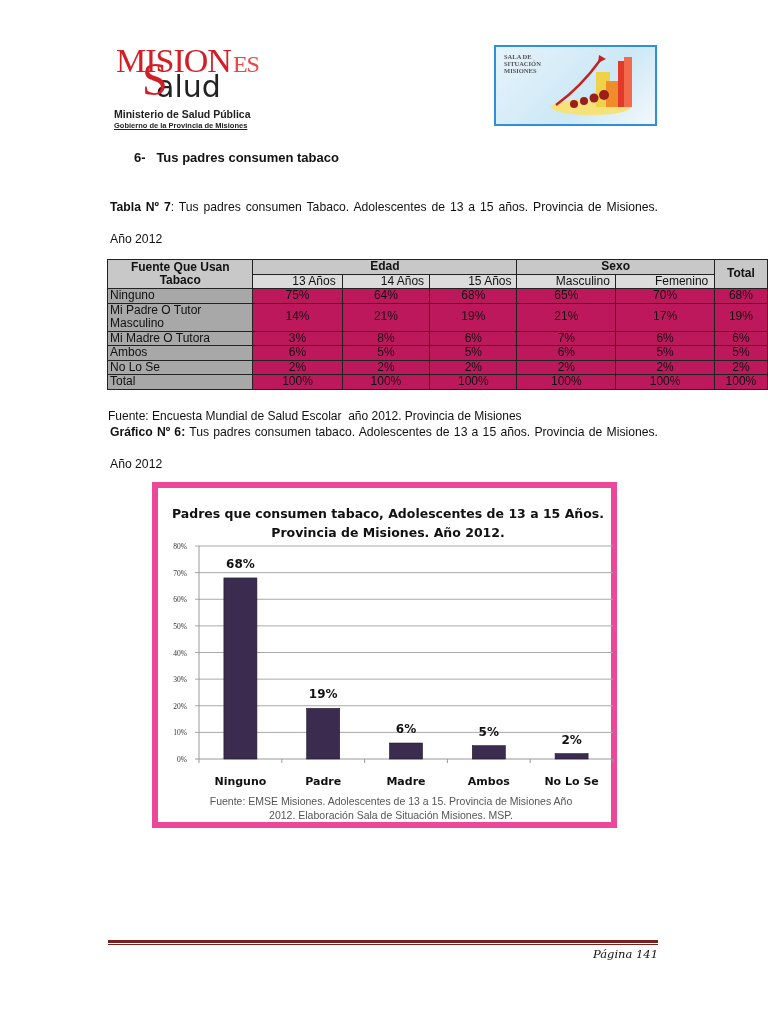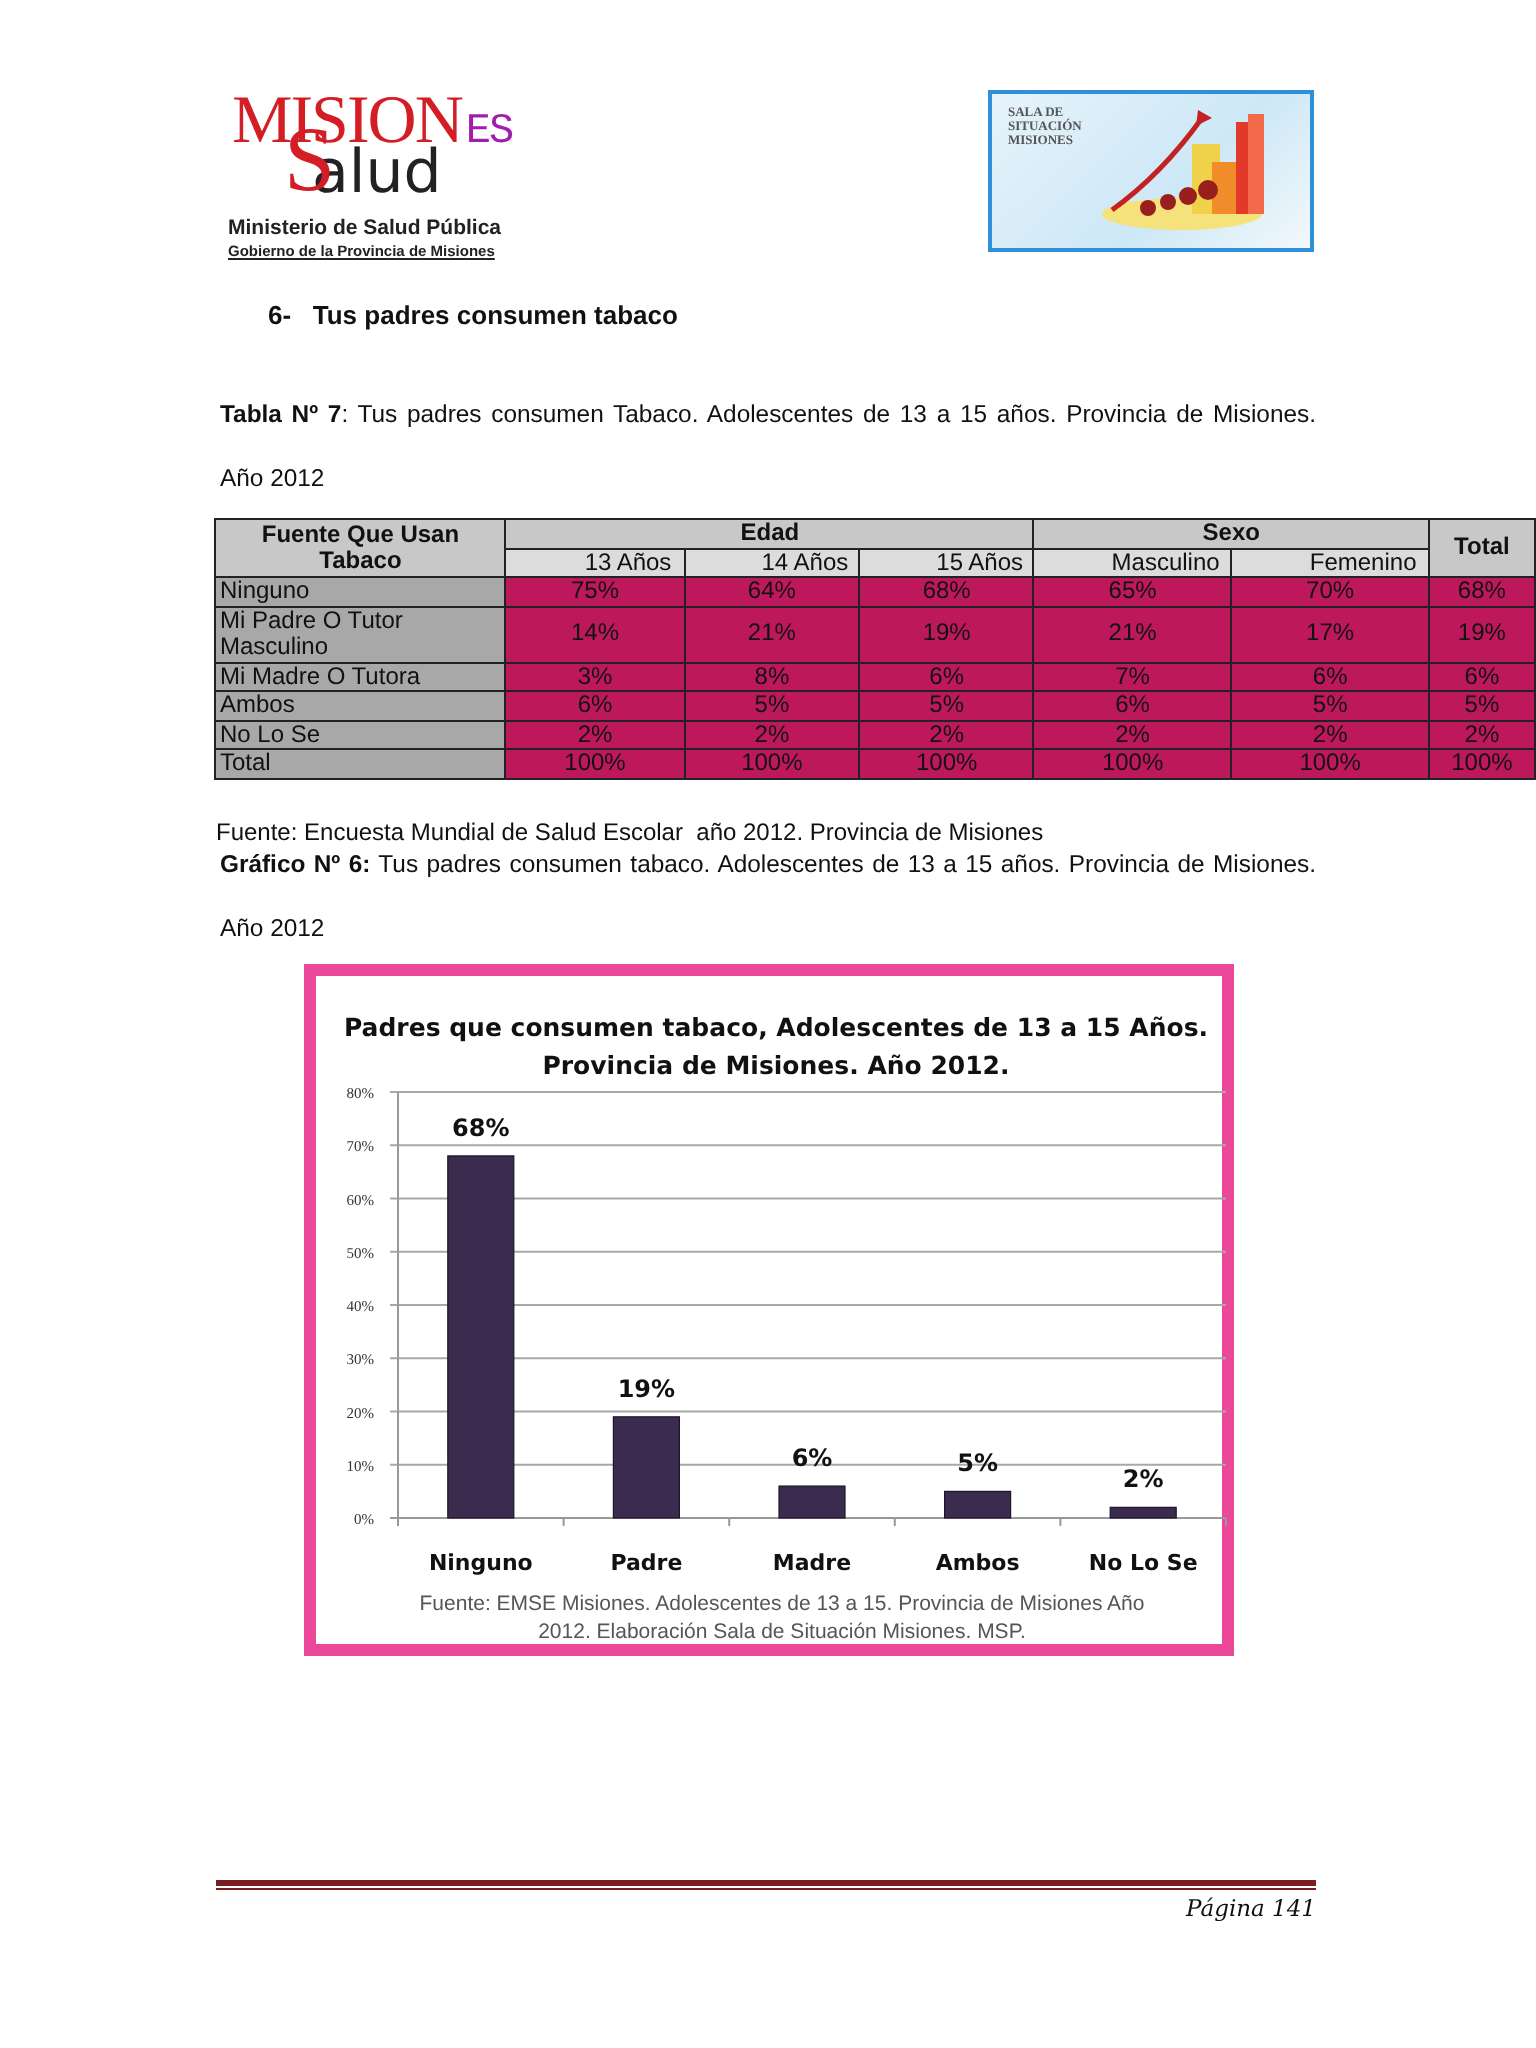--- a/index.html
+++ b/index.html
@@ -1,21 +1,21 @@
 <!DOCTYPE html>
 <html><head>
 <meta charset="utf-8">
 <style>
   html, body { margin:0; padding:0; background:#fff; }
   body { width:768px; height:1024px; position:relative; overflow:hidden; font-family:"Liberation Sans", sans-serif; color:#111; }
   .abs { position:absolute; }
   
   #logo { left:110px; top:42px; width:160px; height:90px; }
   .logo-line1 { position:absolute; left:6px; top:0px; font-family:"Liberation Serif", serif; color:#d41e26; font-size:34px; letter-spacing:-1px; white-space:nowrap; }
-  .logo-line1 .es { font-size:21px; color:#a21caf; margin-left:2px;font-family:Liberation Mono, monospace; }
+  .logo-line1 .es { font-size:24px; color:#ef4444; margin-left:2px; }
   .logo-line2 { position:absolute; left:46px; top:27px; font-family:"DejaVu Sans", sans-serif; color:#222; font-size:30px; white-space:nowrap; }
   .logo-line2 .S { font-family:"Liberation Serif", serif; color:#d41e26; font-size:46px; position:absolute; left:-14px; top:-16px; }
   .logo-line2 .rest { }
   .logo-min { position:absolute; left:4px; top:66px; font-size:10.5px; font-weight:bold; color:#222; white-space:nowrap; }
   .logo-gob { position:absolute; left:4px; top:79px; font-size:7.5px; font-weight:bold; color:#222; white-space:nowrap;text-decoration:underline; }
   
   #sala { left:494px; top:45px; width:163px; height:81px; border:2px solid #2f8fd8; background:linear-gradient(135deg,#e6f3fb,#cde8f6 60%,#f3f8fc); box-sizing:border-box; overflow:hidden; }
   #sala .t { position:absolute; left:8px; top:6px; font-family:"Liberation Serif", serif; font-size:6.5px; font-weight:bold; color:#555; line-height:7px; }
   
   #section-title { left:134px; top:150px; font-size:13px; font-weight:bold; }

